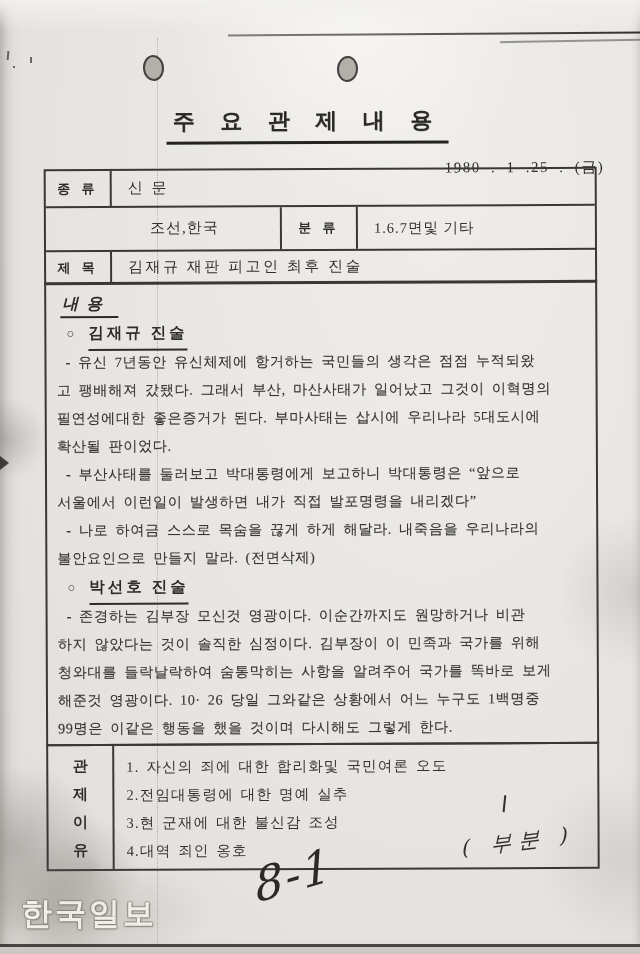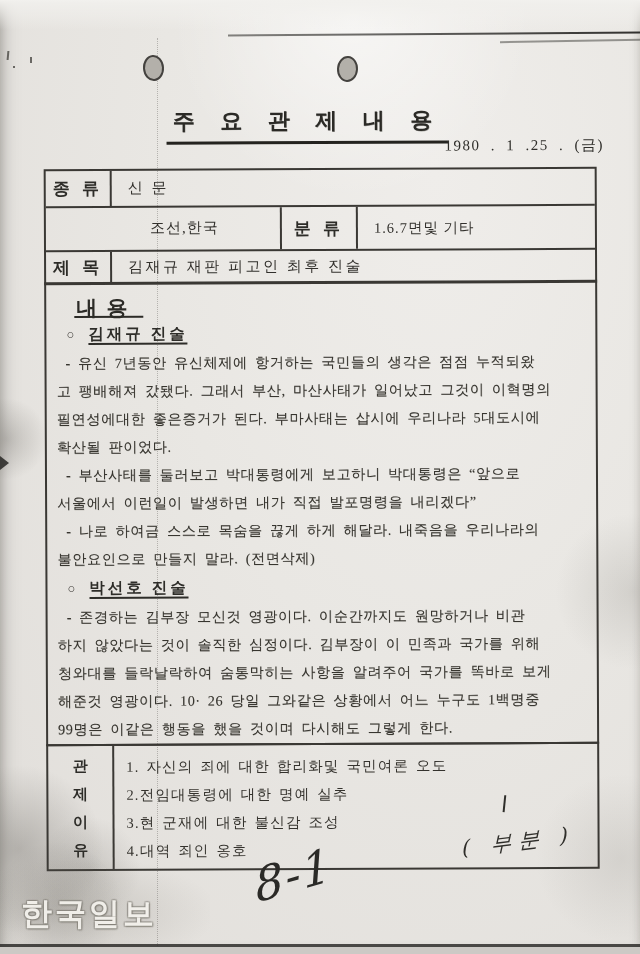--- a/index.html
+++ b/index.html
@@ -55,54 +55,54 @@
   .sheet { position:absolute; inset:0; transform:rotate(-.25deg); color:#35332f; }
 
   .doc-title {
     position:absolute; left:168px; top:106px; width:282px;
     text-align:center; font-size:22px; font-weight:bold; letter-spacing:10px;
     padding-bottom:5px; border-bottom:3px solid #24231f; color:#2b2a26;
     text-shadow:.4px .4px .6px rgba(60,58,54,.45);
     white-space:nowrap;
   }
   .doc-date {
-    position:absolute; left:446px; top:137px; font-size:15px;
+    position:absolute; left:446px; top:159px; font-size:15px;
     letter-spacing:1.5px; word-spacing:5px; color:#2f2e2a; white-space:nowrap;
   }
 
   .box { position:absolute; left:45px; width:553px; border:2.2px solid #3a3834; }
   .meta-table { top:168px; height:116px; display:flex; flex-direction:column; }
   .m-row { display:flex; border-bottom:2px solid #3a3834; }
   .m-row:last-child { border-bottom:none; }
   .m-row.r1 { height:37px; } .m-row.r2 { height:44px; } .m-row.r3 { flex:1; }
   .m-label {
     width:66px; flex:0 0 66px; border-right:2px solid #3a3834;
     display:flex; align-items:center; justify-content:center;
-    font-weight:bold; font-size:17px; letter-spacing:4px; color:#2d2c28;
+    font-weight:bold; font-size:13px; letter-spacing:4px; color:#2d2c28;
   }
   .m-value { flex:1; display:flex; align-items:center; padding-left:16px;
     font-size:15px; letter-spacing:2.5px; color:#32302c; }
   .papers { flex:0 0 234px; flex-direction:column; align-items:flex-start;
     justify-content:center; padding-left:8px; line-height:1.15; }
   .papers-top { font-size:15px; letter-spacing:1px; margin-left:96px; }
   .papers-bottom { font-size:14px; letter-spacing:.5px; }
   .m-label.sub { border-left:2px solid #3a3834; width:78px; flex:0 0 78px; }
   .m-value.subv { padding-left:16px; font-size:14.5px; letter-spacing:1px; }
 
   .content-box { top:281px; height:464px; padding:8px 6px 0 6px; }
   .content-header {
-    display:inline-block; font-weight:bold; font-size:21px; letter-spacing:2px;
-    margin-left:22px; padding:2px 14px 3px 2px; border-bottom:2.5px solid #2c2b27;
-    color:#2c2b27; height:26px;
+    display:inline-block; font-weight:bold; font-size:16px; letter-spacing:2px;
+    margin-left:8px; padding:2px 14px 3px 2px; border-bottom:2.5px solid #2c2b27;
+    color:#2c2b27; height:26px;font-style:italic;
   }
   .sec-heading { height:30px; line-height:30px; padding-left:14px; white-space:nowrap; }
   .sec-heading .marker { font-size:13px; margin-right:14px; color:#3a3834; }
   .sec-heading .sec-title {
     font-weight:bold; font-size:15.5px; letter-spacing:3px;
-    border-bottom:2px solid #2e2d29; padding-bottom:1px; color:#2e2d29;
+    border-bottom:2px solid #2e2d29; padding-bottom:8px; color:#2e2d29;
   }
   .cline {
     line-height:28px; font-size:14.2px; letter-spacing:.6px; word-spacing:3px;
     white-space:nowrap; color:#37352f; padding-left:4px;
     text-shadow:.3px .3px .5px rgba(70,68,62,.35);
   }
   .cline.dash { padding-left:13px; }
 
   .reason-table { top:743px; height:127px; display:flex; }
   .r-label { width:66px; flex:0 0 66px; border-right:2px solid #3a3834;

